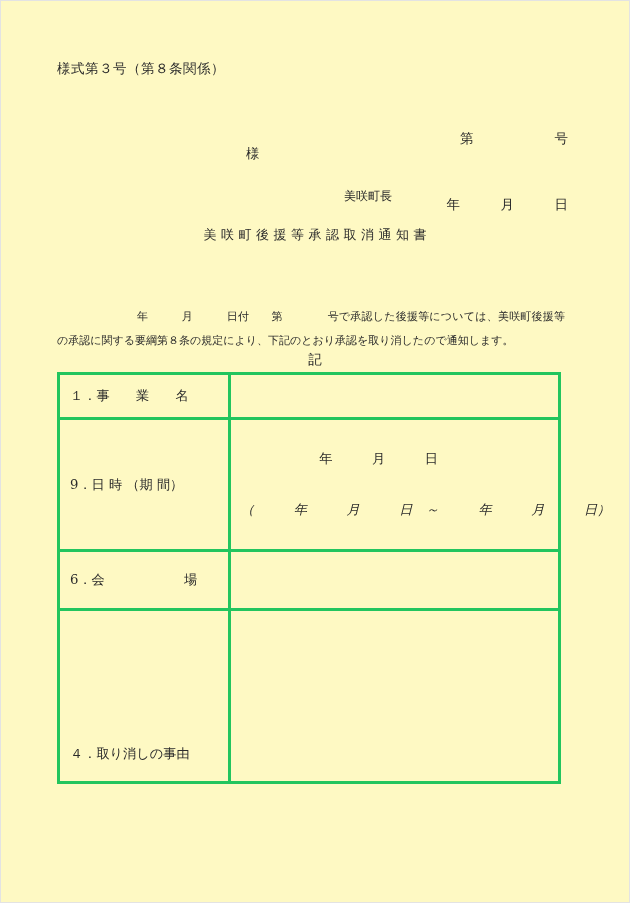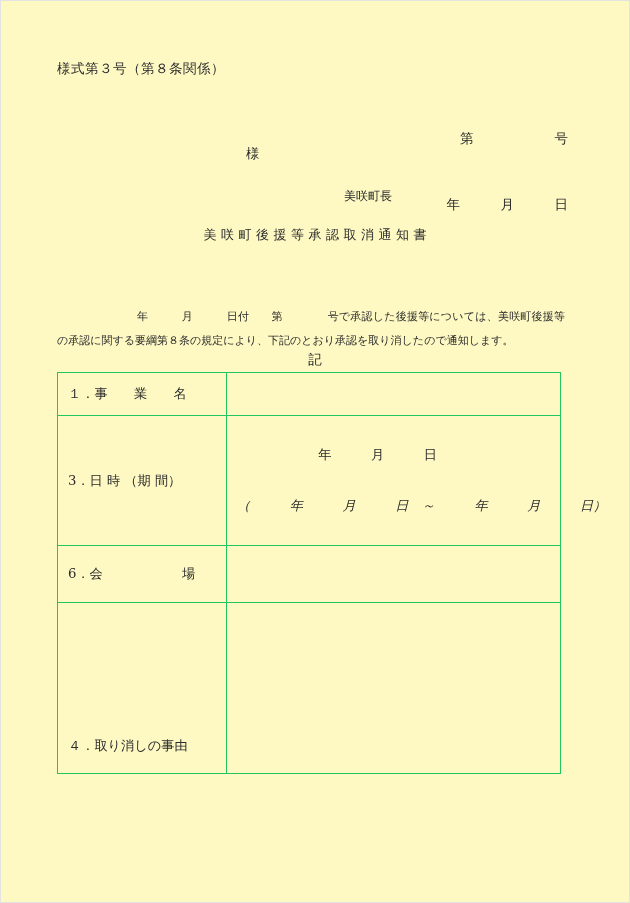--- a/index.html
+++ b/index.html
@@ -103,21 +103,21 @@
   
   .form-table {
     position: absolute;
     left: 57px;
     top: 372px;
     width: 504px;
     border-collapse: collapse;
     table-layout: fixed;
   }
   .form-table td {
-    border: 1px solid #22c55e;
+    border: 3px solid #22c55e;
     font-size: 13.2px;
     padding: 0 10px;
     vertical-align: middle;
   }
   .form-table td.label {
     width: 148px;
     white-space: pre;
   }
   .form-table td.value {
     white-space: pre;
@@ -171,21 +171,21 @@
 
   <div class="kiji-mark">記</div>
 
   <table class="form-table">
     <tbody>
       <tr class="row-h1">
         <td class="label">１．事　　業　　名</td>
         <td class="value"></td>
       </tr>
       <tr class="row-h2">
-        <td class="label">3．日 時 （期 間）</td>
+        <td class="label">9．日 時 （期 間）</td>
         <td class="value">
           <span class="period-line1">年　　　月　　　日</span>
           <span class="period-line2">（　　　年　　　月　　　日　～　　　年　　　月　　　日）</span>
         </td>
       </tr>
       <tr class="row-h3">
         <td class="label">6．会　　　　　　場</td>
         <td class="value"></td>
       </tr>
       <tr class="row-h4">

